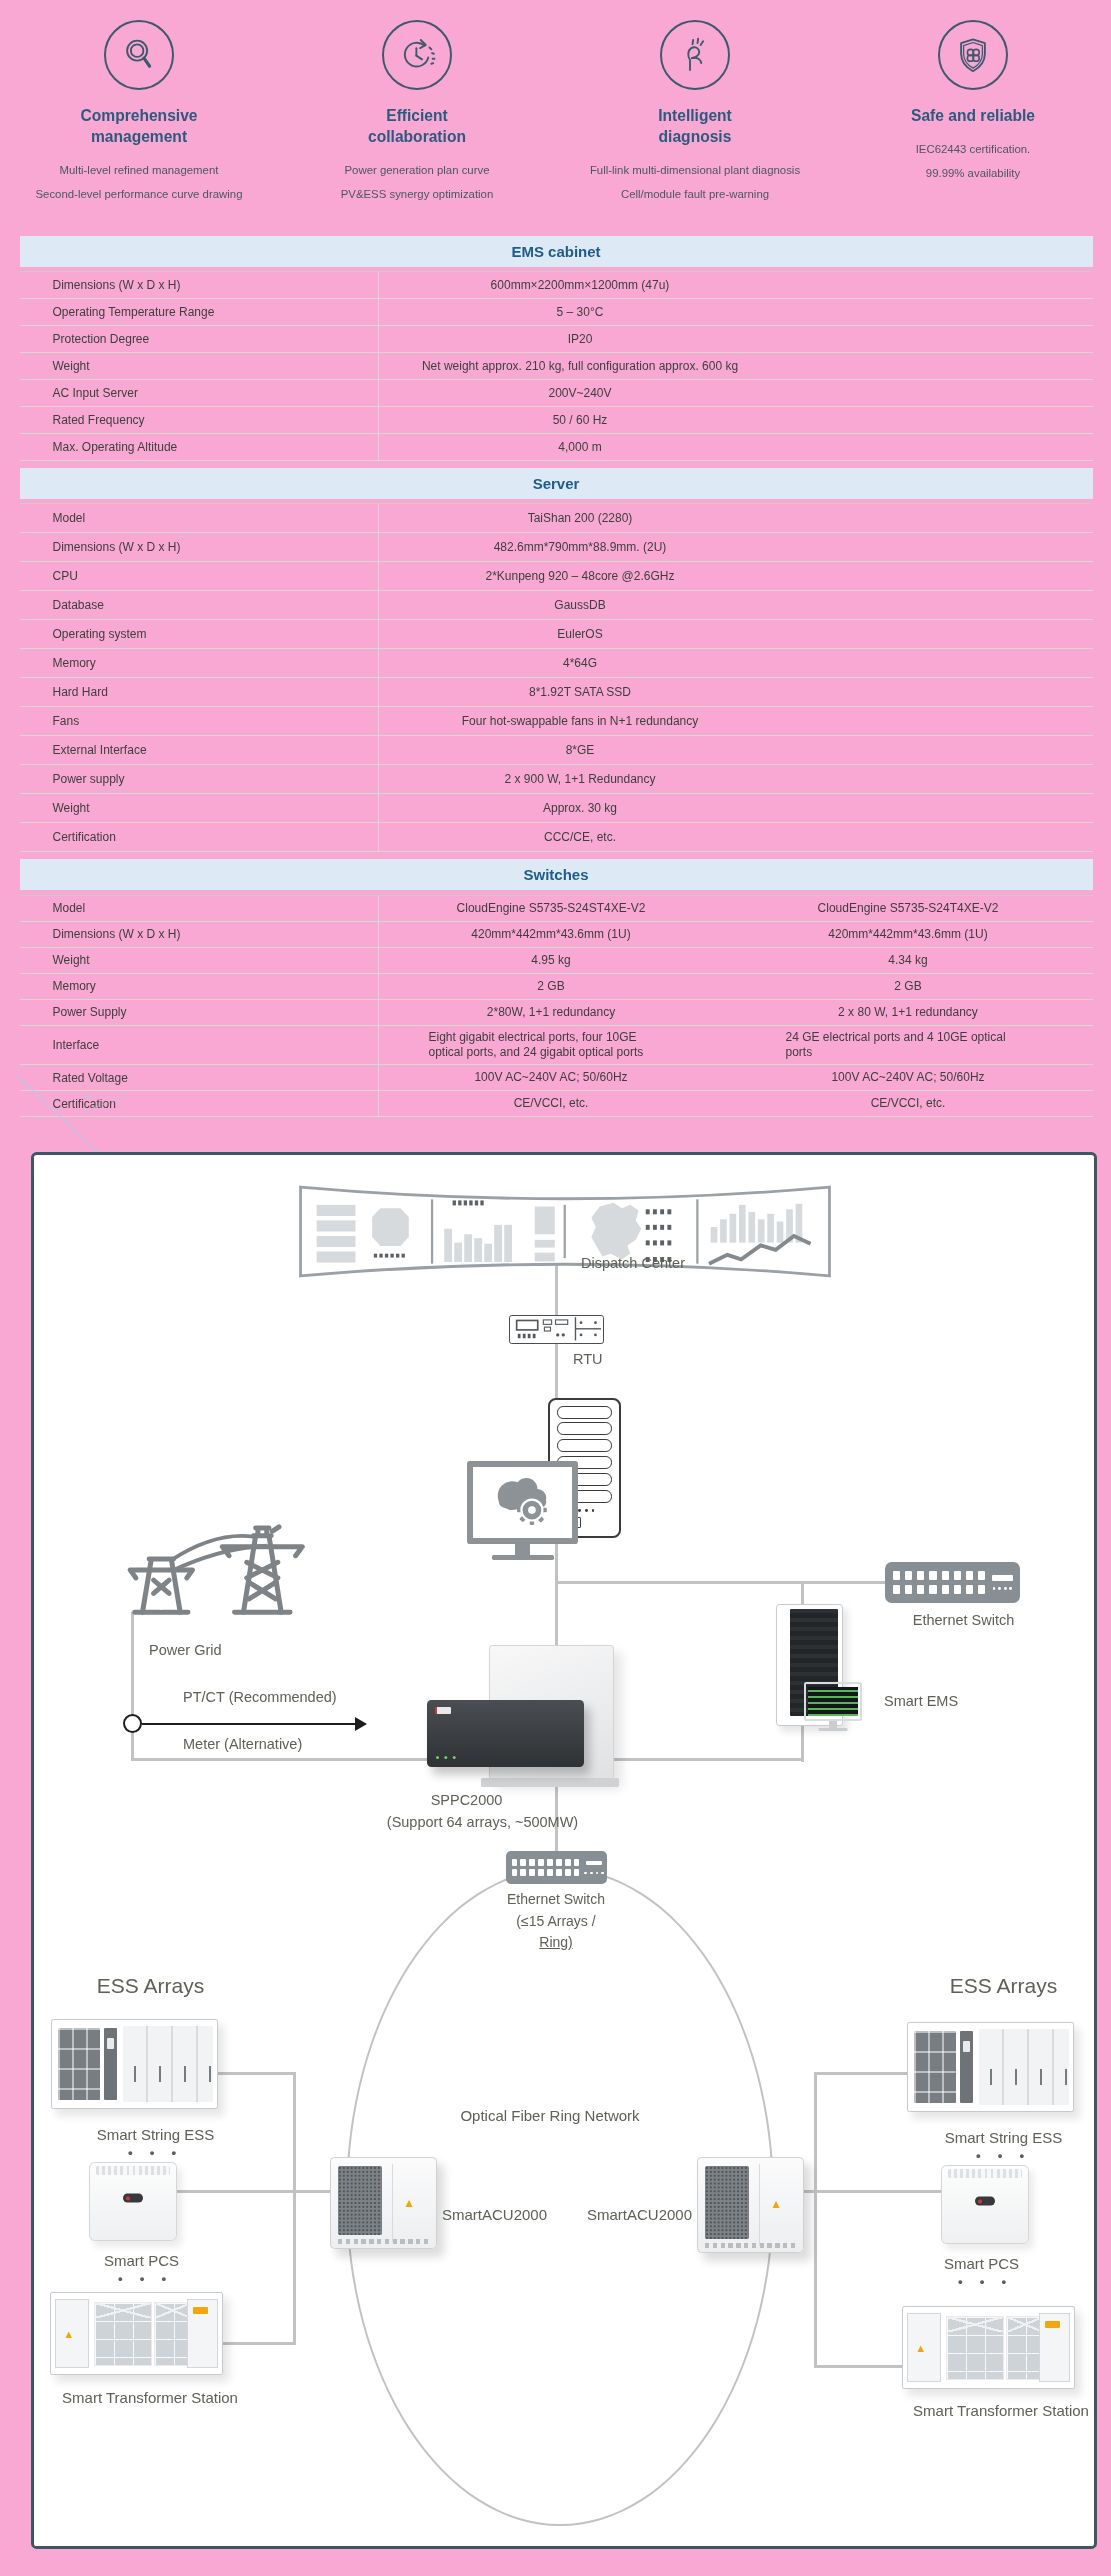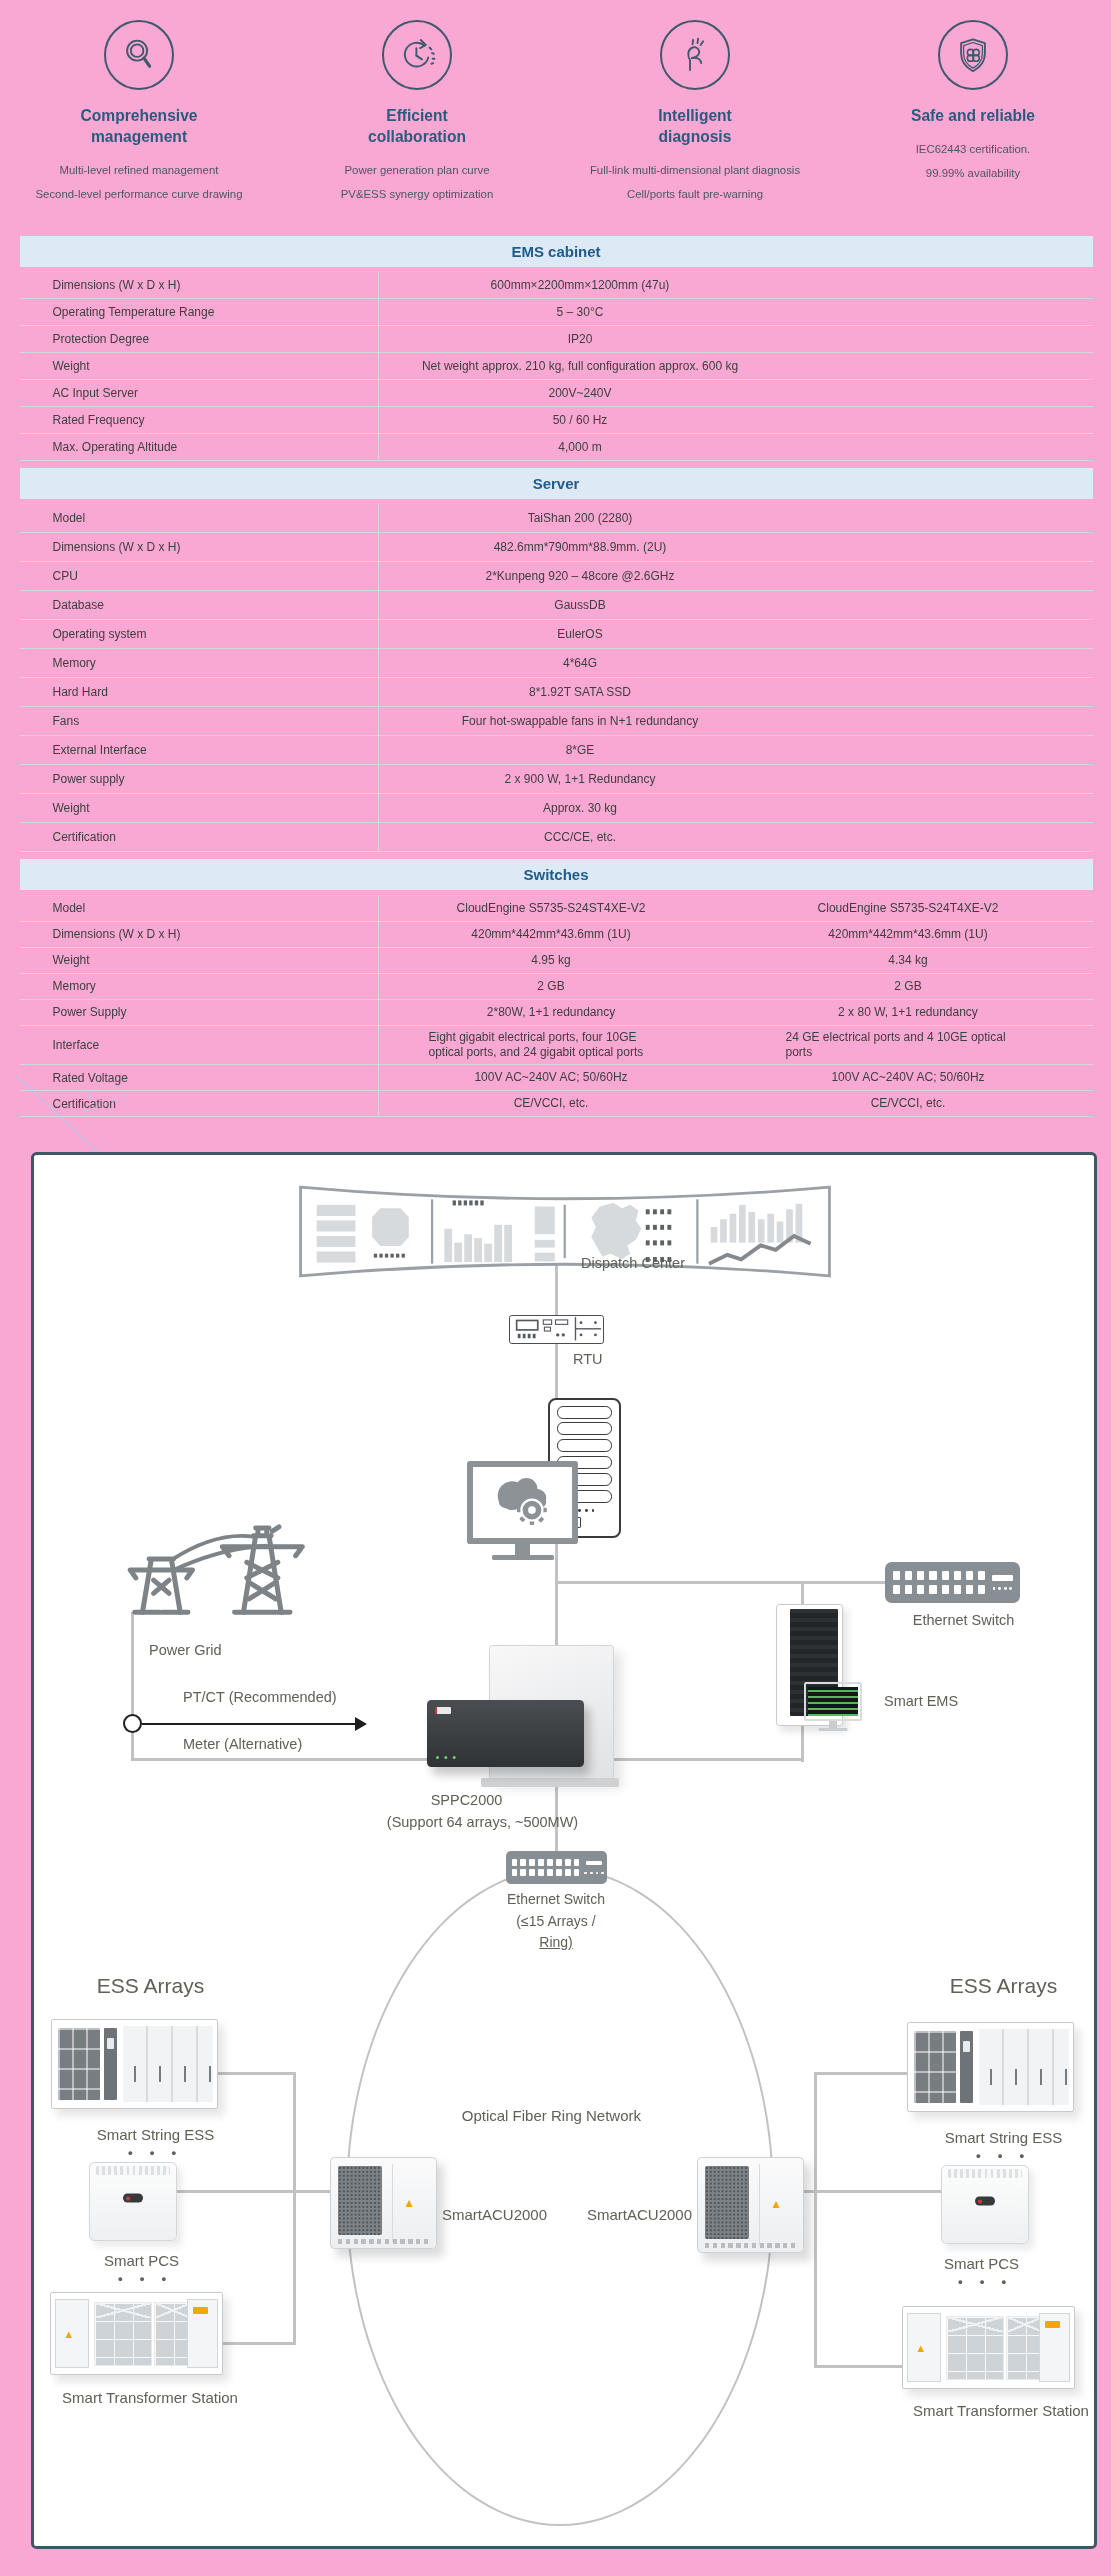--- a/index.html
+++ b/index.html
@@ -172,21 +172,21 @@
             <path d="M24,56 V40 C20,34 20,25 26,21 C31,18 36,20 38,24 C40,28 38,33 33,35 L27,37"></path>
             <path d="M27,37 C34,35 41,38 42,45"></path>
             <line x1="29" y1="8" x2="28" y2="15"></line>
             <line x1="37" y1="6" x2="36" y2="13"></line>
             <line x1="45" y1="10" x2="41" y2="16"></line>
           </svg>
       </div>
       <div class="feat-title">Intelligent diagnosis</div>
       <div class="feat-sub">
         <div>Full-link multi-dimensional plant diagnosis</div>
-        <div>Cell/ports fault pre-warning</div>
+        <div>Cell/module fault pre-warning</div>
       </div>
     </div>
     <div class="feat">
       <div class="feat-circle">
         <svg viewBox="0 0 64 64">
             <path d="M32,7 L51,13 V30 C51,44 43,52 32,58 C21,52 13,44 13,30 V13 Z"></path>
             <path d="M32,12 L47,17 V30 C47,41 41,48 32,53 C23,48 17,41 17,30 V17 Z" stroke-width="2"></path>
             <circle cx="28" cy="28" r="5" stroke-width="2.5"></circle>
             <circle cx="37" cy="28" r="5" stroke-width="2.5"></circle>
             <circle cx="28" cy="37" r="5" stroke-width="2.5"></circle>
@@ -631,21 +631,21 @@
           <i></i>
           <i></i>
           <i></i>
           <i></i>
         </div>
       </div>
   </div>
   <div class="lbl c" style="left:478px;top:1890px;width:156px;font-size:14px;">Ethernet Switch</div>
   <div class="lbl c" style="left:478px;top:1912px;width:156px;font-size:14px;">(≤15 Arrays /</div>
   <div class="lbl c" style="left:478px;top:1933px;width:156px;font-size:14px;text-decoration:underline;">Ring)</div>
-  <div class="lbl c" style="left:419px;top:2106px;width:222px;font-size:15px;text-align:right;">Optical Fiber Ring Network</div>
+  <div class="lbl c" style="left:439px;top:2106px;width:222px;font-size:15px;">Optical Fiber Ring Network</div>
 
   <div class="dev acu" style="left:330px;top:2157px;width:107px;height:92px;">
     <div class="vent"></div>
       <div class="seam"></div>
       <div class="warn">▲</div>
       <div class="teeth"></div>
   </div>
   <div class="lbl" style="left:442px;top:2205px;font-size:15px;">SmartACU2000</div>
   <div class="dev acu" style="left:697px;top:2157px;width:107px;height:96px;">
     <div class="vent"></div>

